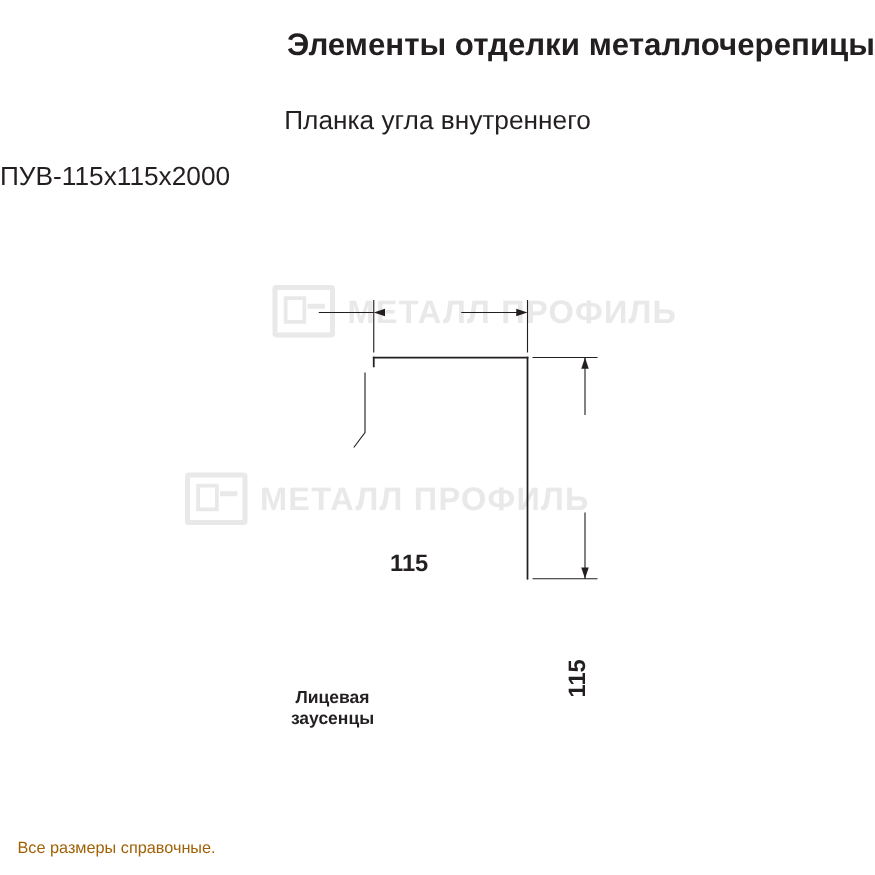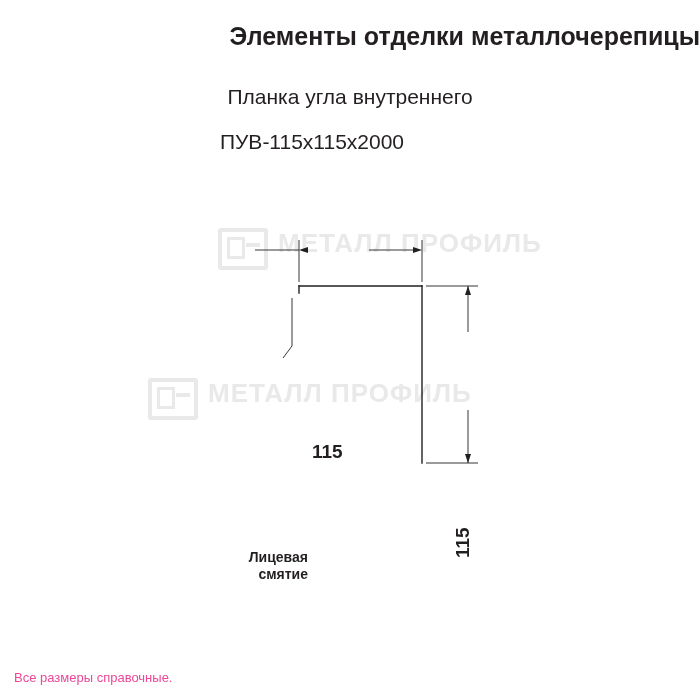--- a/index.html
+++ b/index.html
@@ -38,35 +38,34 @@
     left: 0;
     width: 700px;
     text-align: center;
     font-size: 21px;
   }
   .title-sub2 {
     position: absolute;
     top: 130px;
     left: 0;
     width: 624px;
-    text-align: center;
     font-size: 21px;
   }
 
   
   .watermark {
     position: absolute;
     color: #e9e9e9;
     font-weight: bold;
     font-size: 26px;
     letter-spacing: 1px;
     white-space: nowrap;
     user-select: none;
     display: flex;
-    align-items: flex-start;
+    align-items: center;
     gap: 10px;
   }
   .wm1 { top: 228px; left: 218px; }
   .wm2 { top: 378px; left: 148px; }
   .wm-logo {
     display: inline-block;
     width: 42px;
     height: 34px;
     border: 4px solid #e9e9e9;
     border-radius: 3px;
@@ -115,34 +114,34 @@
     top: 348px;
     left: 452px;
     transform: rotate(-90deg);
     transform-origin: left top;
   }
   .face-label {
     position: absolute;
     top: 339px;
     left: 224px;
     width: 84px;
-    text-align: right;
+    text-align: center;
     font-size: 14px;
     line-height: 17px;
     color: #231f20;
   }
 
   
   .footer {
     position: absolute;
     left: 14px;
     bottom: 12px;
     font-size: 13px;
     line-height: 20px;
-    color: #ec4899;
+    color: #a16207;
   }
 </style>
 </head>
 <body>
 
 <div class="page">
 
   <div class="title-main">Элементы отделки металлочерепицы</div>
   <div class="title-sub1">Планка угла внутреннего</div>
   <div class="title-sub2">ПУВ-115x115x2000</div>
@@ -189,21 +188,21 @@
 
         <path d="M 292 88 L 292 136 L 283 148"></path>
       </g>
     </svg>
 
     <div class="dimtext dim-top">115</div>
     <div class="dimtext dim-right">115</div>
 
     <div class="face-label">
       <div>Лицевая</div>
-      <div>смятие</div>
+      <div>заусенцы</div>
     </div>
   </div>
 
   <div class="footer">
     <div>Все размеры справочные.</div>
   </div>
 
 </div>
 
 </body></html>

